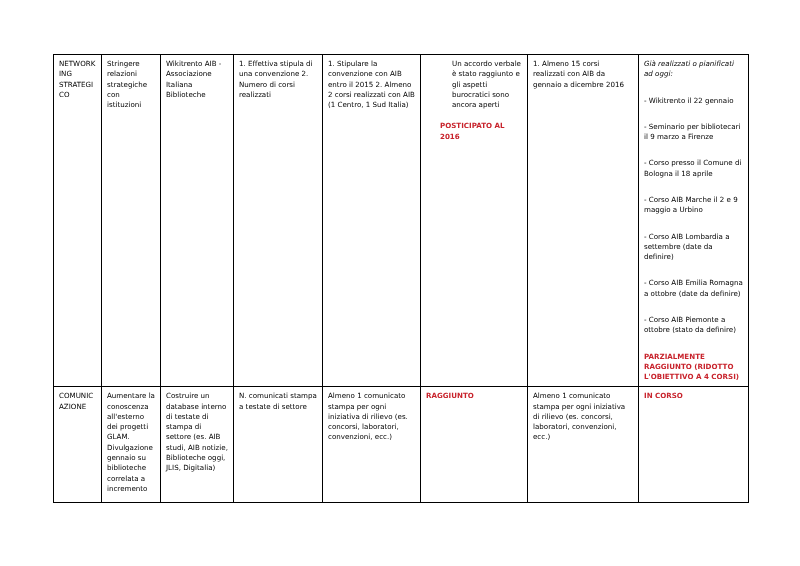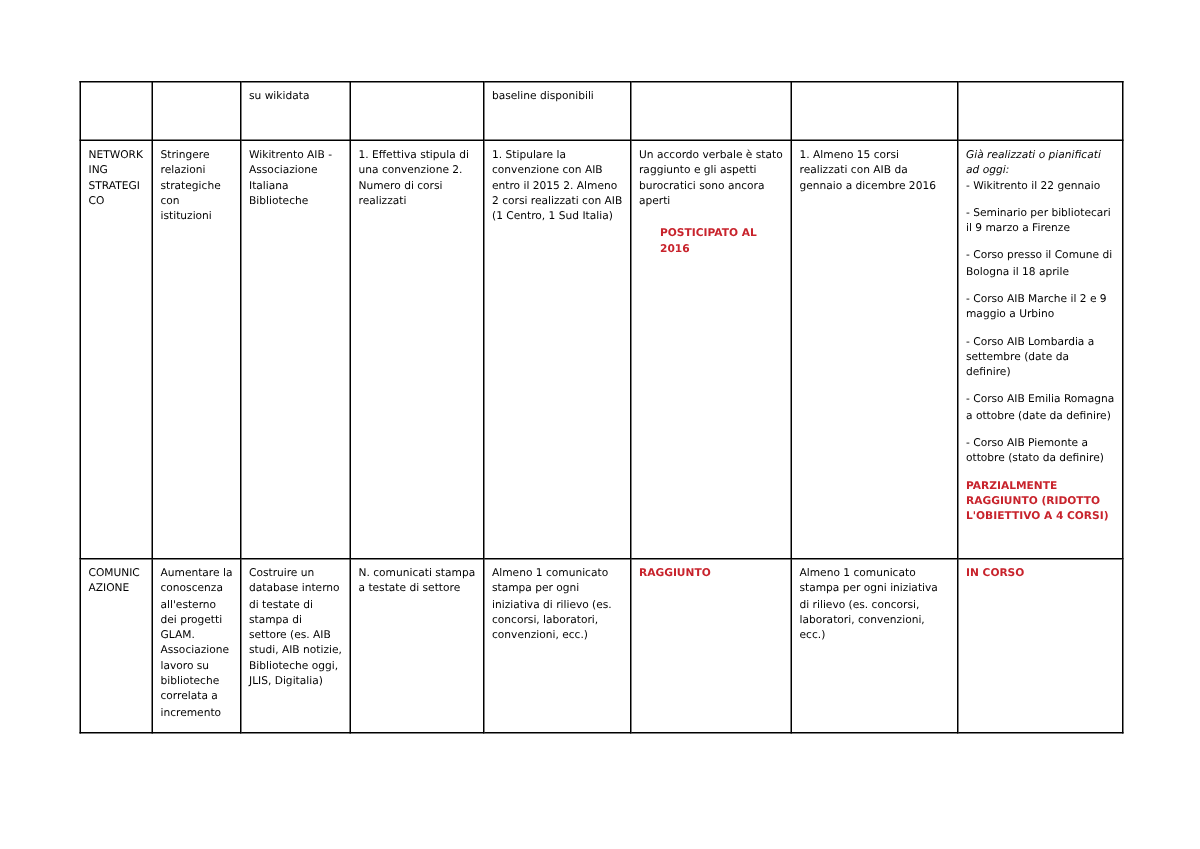--- a/index.html
+++ b/index.html
@@ -47,65 +47,55 @@
   col.c4 { width: 98px; }
   col.c5 { width: 107px; }
   col.c6 { width: 111px; }
   col.c7 { width: 110px; }
 
   tr.row-header td { height: 30px; }
   tr.row-net td { height: 270px; }
   tr.row-com td { height: 107px; margin-left: 17px; }
 
   .vmid { vertical-align: middle; }
-  .para { margin: 0 0 8px 0; }
+  .para { margin: 16px 0 8px 0; }
   .para:last-child { margin-bottom: 0; }
   .tight { margin: 0; font-style: italic; }
   .status-red {
     color: #c8232c;
     font-weight: bold;
   }
   .status-red-block {
     color: #c8232c;
     font-weight: bold;
     display: block;
     margin-top: 11px;
     line-height: 1.5;
     margin-left: 14px;
   }
-  .plain-line { display: block; }
+  .plain-line { display: block; margin-left: 26px; }
 </style>
 </head>
 <body>
 
 <div class="page">
 
   <table class="sheet-table">
     <colgroup>
       <col class="c0">
         <col class="c1">
         <col class="c2">
         <col class="c3">
       <col class="c4">
         <col class="c5">
         <col class="c6">
         <col class="c7">
     </colgroup>
     <tbody>
 
-      <tr class="row-header">
-        <td></td>
-        <td></td>
-        <td>su wikidata</td>
-        <td></td>
-        <td>baseline disponibili</td>
-        <td></td>
-        <td></td>
-        <td></td>
-      </tr>
 
       <tr class="row-net">
         <td class="vmid">NETWORKING STRATEGICO</td>
         <td class="vmid">Stringere relazioni strategiche con istituzioni</td>
         <td class="vmid">Wikitrento AIB - Associazione Italiana Biblioteche</td>
         <td class="vmid">1. Effettiva stipula di una convenzione 2. Numero di corsi realizzati</td>
         <td class="vmid">1. Stipulare la convenzione con AIB entro il 2015 2. Almeno 2 corsi realizzati con AIB (1 Centro, 1 Sud Italia)</td>
         <td class="vmid">
           <span class="plain-line">Un accordo verbale è stato raggiunto e gli aspetti burocratici sono ancora aperti</span>
           <span class="status-red-block">POSTICIPATO AL 2016</span>
@@ -119,21 +109,21 @@
           <p class="para">- Corso AIB Marche il 2 e 9 maggio a Urbino</p>
           <p class="para">- Corso AIB Lombardia a settembre (date da definire)</p>
           <p class="para">- Corso AIB Emilia Romagna a ottobre (date da definire)</p>
           <p class="para">- Corso AIB Piemonte a ottobre (stato da definire)</p>
           <p class="para status-red">PARZIALMENTE RAGGIUNTO (RIDOTTO L'OBIETTIVO A 4 CORSI)</p>
         </td>
       </tr>
 
       <tr class="row-com">
         <td class="vmid">COMUNICAZIONE</td>
-        <td>Aumentare la conoscenza all'esterno dei progetti GLAM. Associazione lavoro su biblioteche correlata a incremento</td>
+        <td>Aumentare la conoscenza all'esterno dei progetti GLAM. Divulgazione gennaio su biblioteche correlata a incremento</td>
         <td>Costruire un database interno di testate di stampa di settore (es. AIB studi, AIB notizie, Biblioteche oggi, JLIS, Digitalia)</td>
         <td class="vmid">N. comunicati stampa a testate di settore</td>
         <td class="vmid">Almeno 1 comunicato stampa per ogni iniziativa di rilievo (es. concorsi, laboratori, convenzioni, ecc.)</td>
         <td class="vmid">
           <span class="status-red">RAGGIUNTO</span>
         </td>
         <td class="vmid">Almeno 1 comunicato stampa per ogni iniziativa di rilievo (es. concorsi, laboratori, convenzioni, ecc.)</td>
         <td class="vmid">
           <span class="status-red">IN CORSO</span>
         </td>

